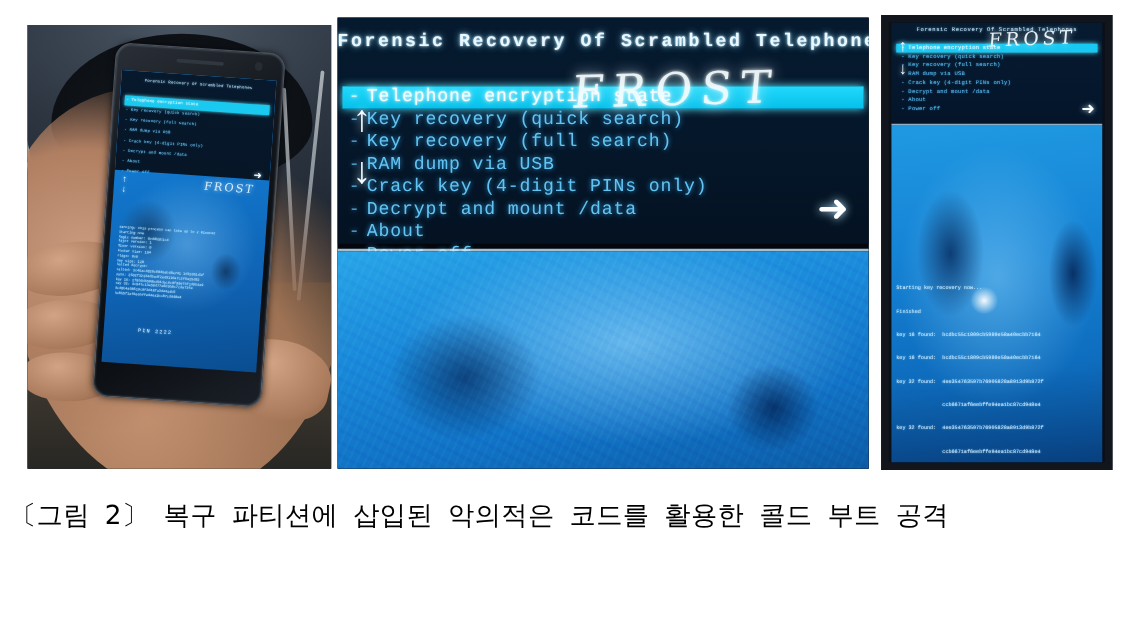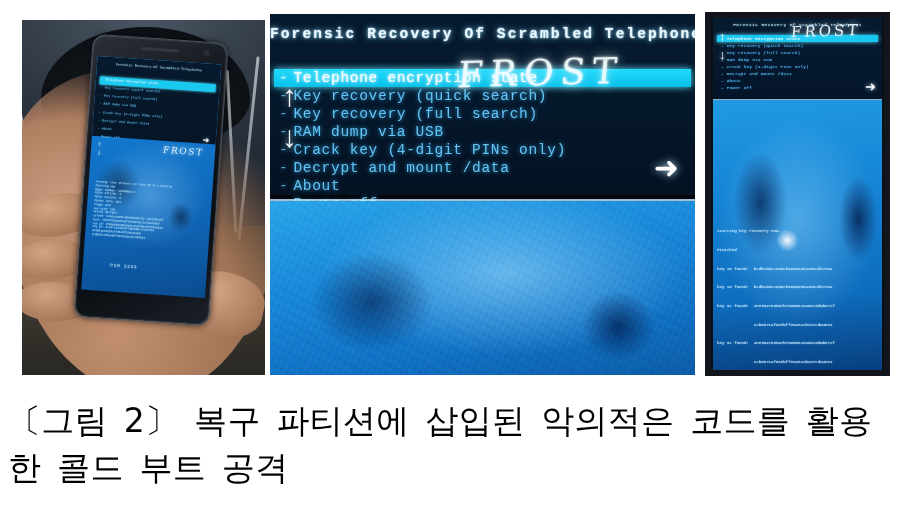--- a/index.html
+++ b/index.html
@@ -316,21 +316,21 @@
     z-index:4;
   }
   .r-log div { height:6.2px; }
 
   
   #caption {
     position:absolute;
     left:8px; top:398px; right:10px;
     color:#000000;
     font-family:"DejaVu Sans", sans-serif;
-    font-size:33px;
+    font-size:21px;
     line-height:1.42;
     letter-spacing:.3px;
     word-spacing:5px;
   }
 </style>
 </head>
 <body>
 
 <div id="figure-row">
 

